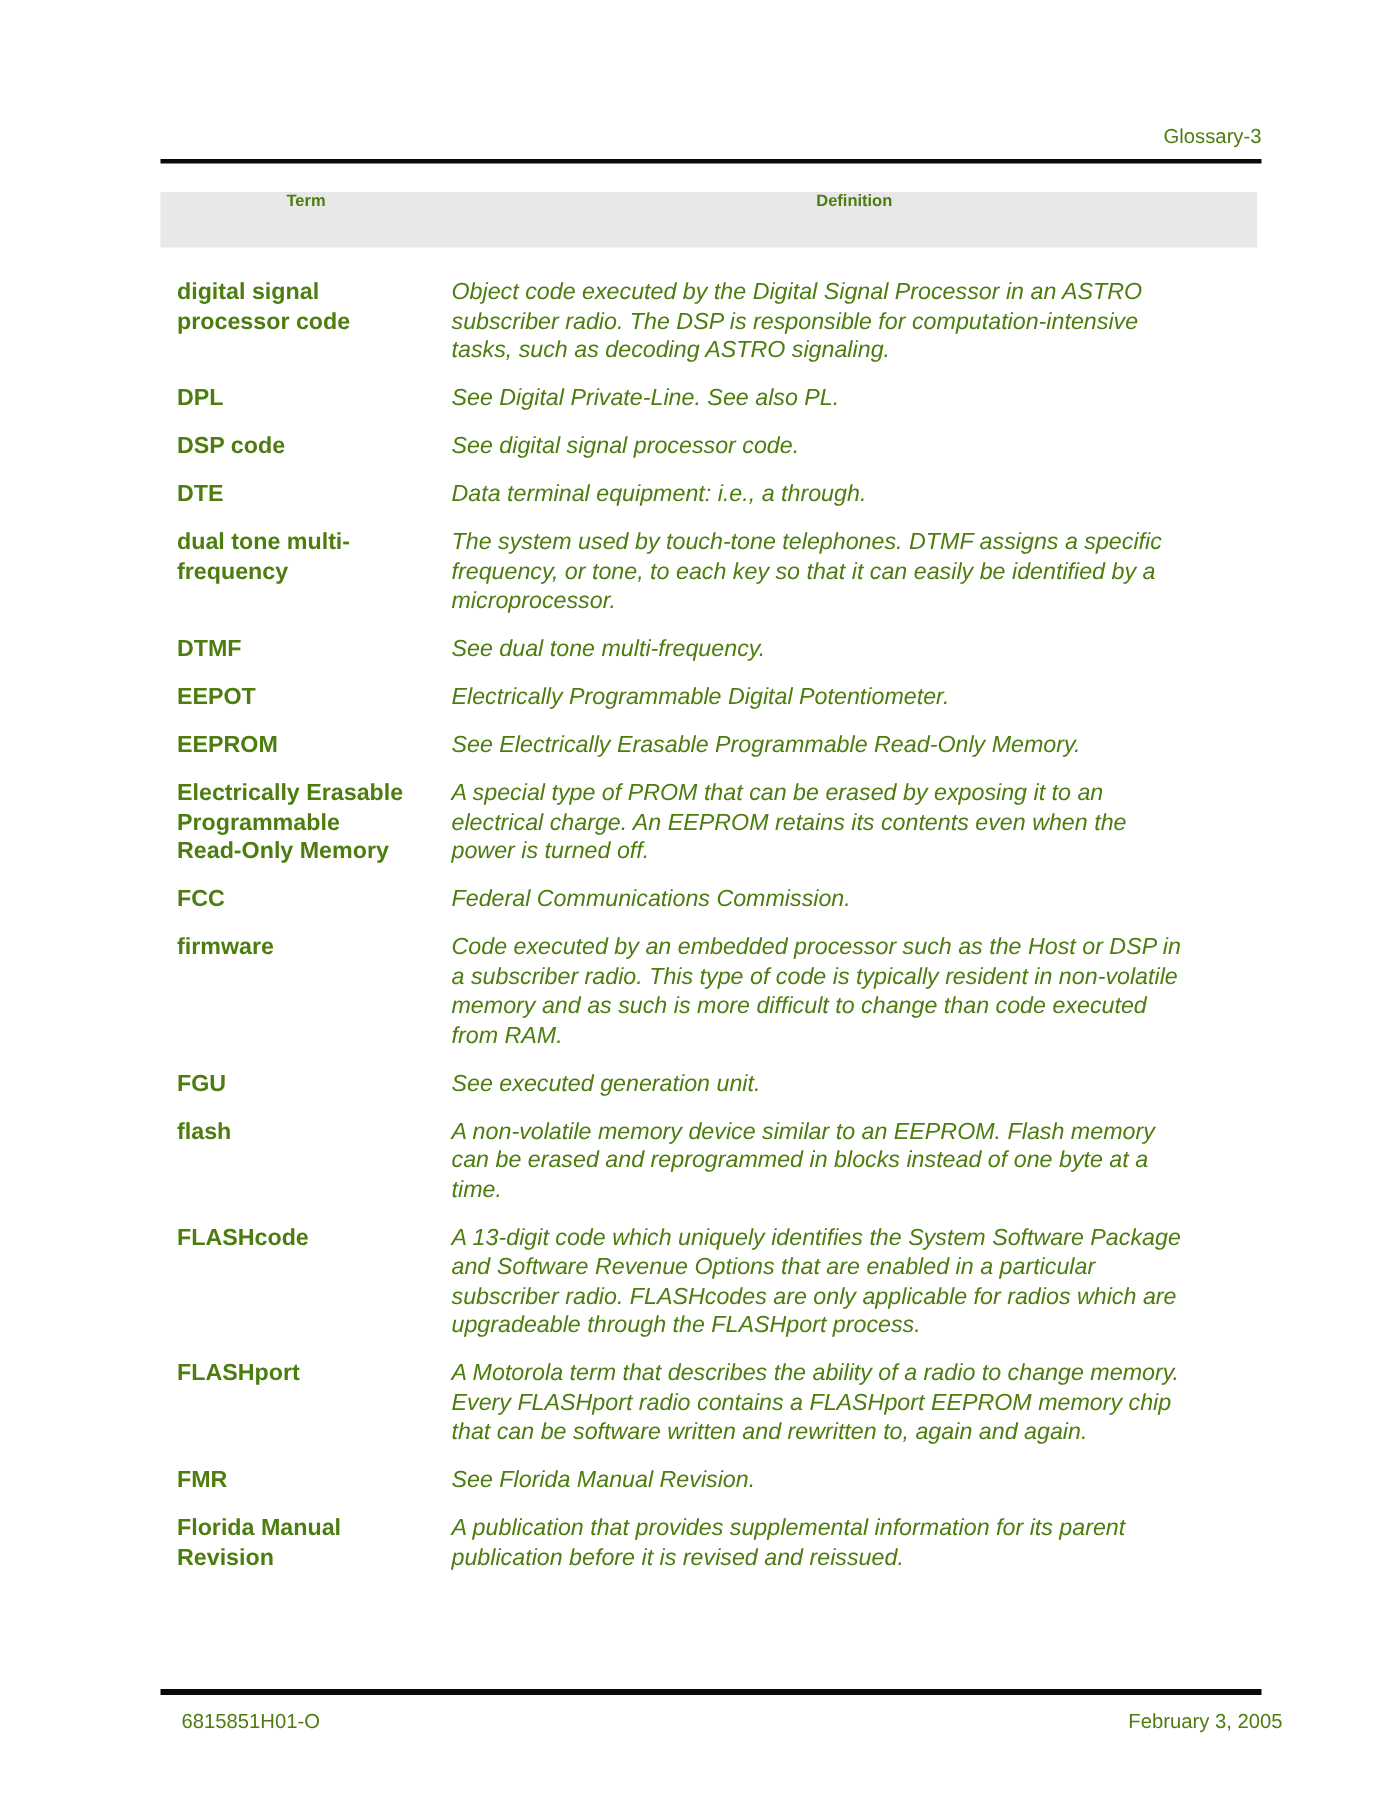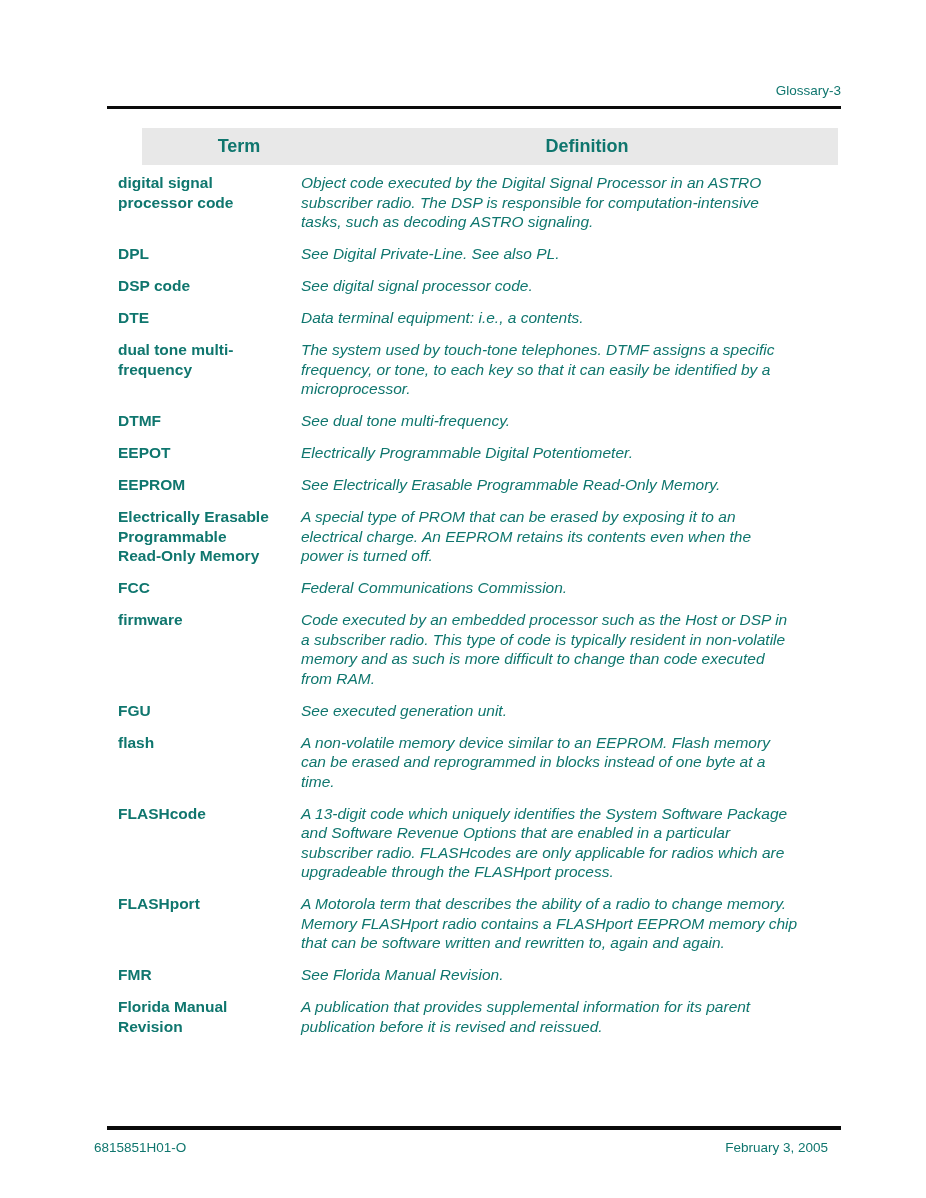--- a/index.html
+++ b/index.html
@@ -2,21 +2,21 @@
 <html><head>
 <meta charset="utf-8">
 <style>
   html, body { margin: 0; padding: 0; background: #ffffff; }
   .page {
     position: relative;
     width: 926px;
     height: 1198px;
     background: #ffffff;
     font-family: "Liberation Sans", sans-serif;
-    color: #0f766e;
+    color: #4d7c0f;
     overflow: hidden;
   }
   .page-header-label {
     position: absolute;
     top: 83px;
     left: 107px;
     width: 734px;
     text-align: right;
     font-size: 13.5px;
     line-height: 15px;
@@ -30,40 +30,39 @@
     background: #0a0a0a;
   }
   .glossary-table {
     position: absolute;
     top: 128px;
     left: 107px;
     width: 731px;
   }
   .table-head {
     display: flex;
-    align-items: center;
     background: #e8e8e8;
     height: 37px;
     font-weight: bold;
-    font-size: 18px;
-    margin-left: 35px;
+    font-size: 11px;
   }
   .th-term {
     width: 194px;
     text-align: center;
   }
   .th-def {
     flex: 1;
     text-align: center;
   }
   .table-body { padding-top: 8px; }
   .row {
     display: flex;
     align-items: flex-start;
     margin-bottom: 12.5px;
+    margin-top: 12px;
   }
   .cell {
     font-size: 15.5px;
     line-height: 19.5px;
     white-space: pre;
   }
   .cell.term {
     width: 183px;
     padding-left: 11px;
     flex: 0 0 auto;
@@ -78,21 +77,21 @@
     position: absolute;
     top: 1126px;
     left: 107px;
     width: 734px;
     height: 4px;
     background: #0a0a0a;
   }
   .page-footer-text {
     position: absolute;
     top: 1140px;
-    left: 94px;
+    left: 121px;
     width: 734px;
     display: flex;
     justify-content: space-between;
     font-size: 13.5px;
     line-height: 16px;
   }
 </style>
 </head>
 <body>
 
@@ -118,21 +117,21 @@
         <div class="row">
           <div class="cell term">DPL</div>
           <div class="cell def italic">See Digital Private-Line. See also PL.</div>
         </div>
         <div class="row">
           <div class="cell term">DSP code</div>
           <div class="cell def italic">See digital signal processor code.</div>
         </div>
         <div class="row">
           <div class="cell term">DTE</div>
-          <div class="cell def">Data terminal equipment: i.e., a contents.</div>
+          <div class="cell def">Data terminal equipment: i.e., a through.</div>
         </div>
         <div class="row">
           <div class="cell term">dual tone multi-
 frequency</div>
           <div class="cell def">The system used by touch-tone telephones. DTMF assigns a specific
 frequency, or tone, to each key so that it can easily be identified by a
 microprocessor.</div>
         </div>
         <div class="row">
           <div class="cell term">DTMF</div>
@@ -178,21 +177,21 @@
         <div class="row">
           <div class="cell term">FLASHcode</div>
           <div class="cell def">A 13-digit code which uniquely identifies the System Software Package
 and Software Revenue Options that are enabled in a particular
 subscriber radio. FLASHcodes are only applicable for radios which are
 upgradeable through the FLASHport process.</div>
         </div>
         <div class="row">
           <div class="cell term">FLASHport</div>
           <div class="cell def">A Motorola term that describes the ability of a radio to change memory.
-Memory FLASHport radio contains a FLASHport EEPROM memory chip
+Every FLASHport radio contains a FLASHport EEPROM memory chip
 that can be software written and rewritten to, again and again.</div>
         </div>
         <div class="row">
           <div class="cell term">FMR</div>
           <div class="cell def italic">See Florida Manual Revision.</div>
         </div>
         <div class="row">
           <div class="cell term">Florida Manual
 Revision</div>
           <div class="cell def">A publication that provides supplemental information for its parent

